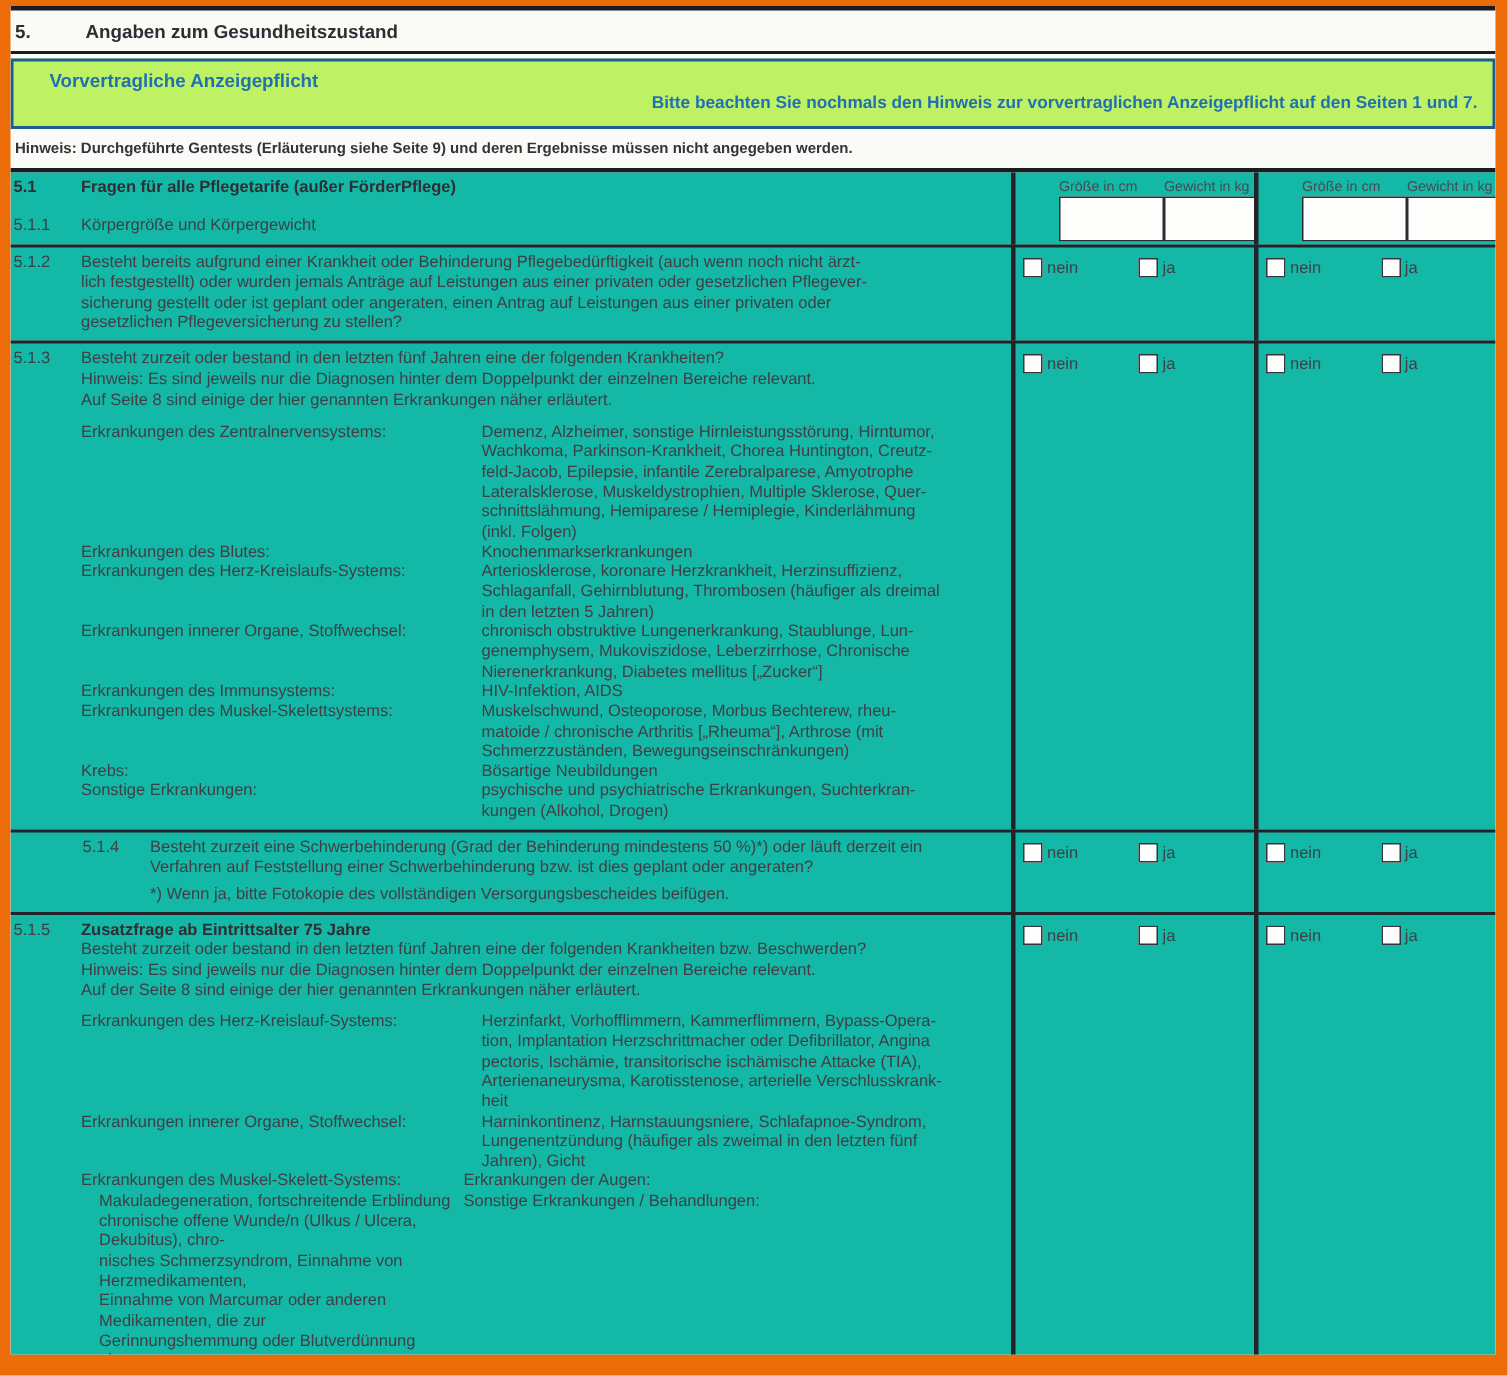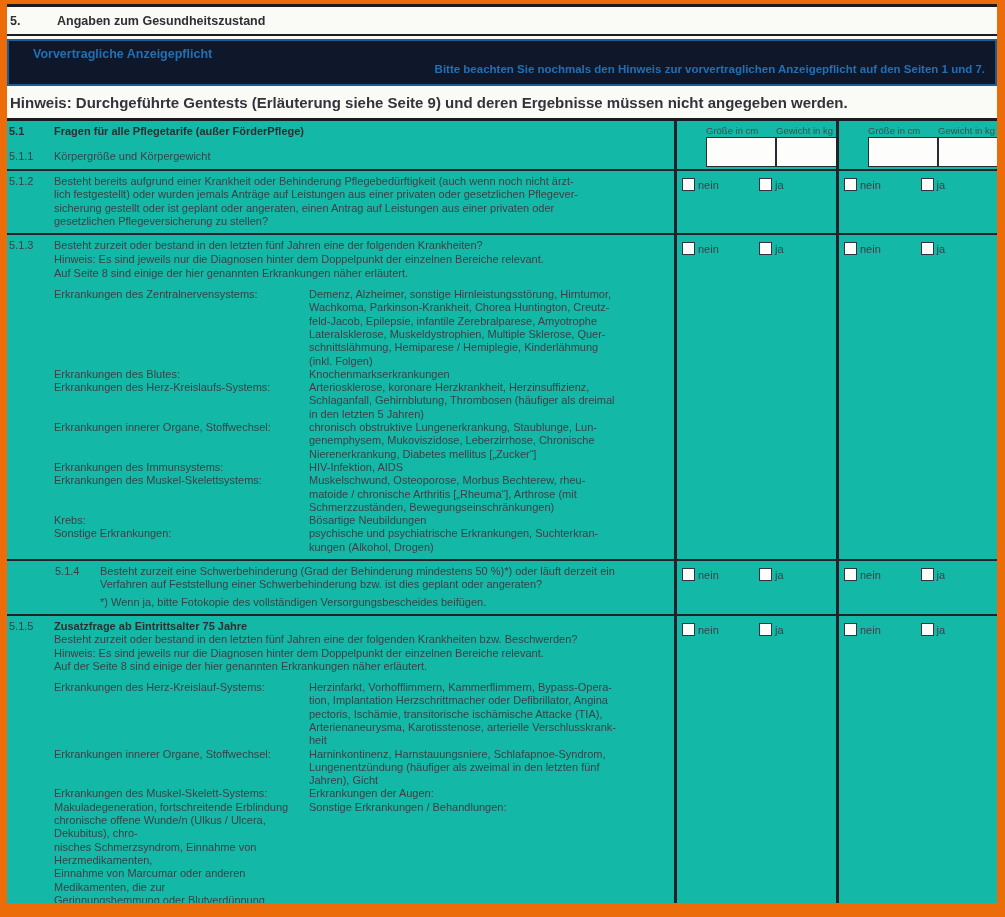--- a/index.html
+++ b/index.html
@@ -27,31 +27,31 @@
     padding:7px 0 6px 3px;
     border-bottom:2px solid #1B1B22;
     font-weight:bold; font-size:12.5px; color:#2E2E34;
   }
   .sec-header .num { width:47px; }
 
   
   .notice {
     margin-top:3px;
     border:2px solid #1E5C96;
-    background:#0f172a;
+    background:#bef264;
     padding:5px 10px 7px 24px;
     color:#2270B4;
     font-weight:bold;
   }
   .notice-title { font-size:12.5px; line-height:16px; }
   .notice-sub   { font-size:11.5px; line-height:15px;text-align:right; }
 
   .gentest {
     padding:8px 0 7px 3px;
-    font-weight:bold; font-size:15px; color:#33333A;
+    font-weight:bold; font-size:10px; color:#33333A;
   }
 
   
   .qtable {
     border-top:3px solid #1B1B22;
     display:grid;
     grid-template-columns:667px 162px 161px;
     border-bottom:1px solid #C9C9C4;
   }
   .cell { background:#14b8a6; }
@@ -71,21 +71,21 @@
   .pre { white-space:pre-line; }
   .hint { margin-top:1px; }
 
   .dlist {
     display:grid;
     grid-template-columns:255px 1fr;
     margin-top:8px;
     grid-column:2;
   }
   .dlabel { padding-right:8px; }
-  .dvalue { white-space:pre-line; }
+  .dvalue { white-space:pre-line;margin-left:12px; }
 
   .footnote { margin-top:4px; }
 
   
   .measure { display:flex; padding:4px 0 0 5px;margin-left:24px; }
   .mcol { width:81px; }
   .mlabel { font-size:9.5px; color:#4A4A52; margin-bottom:1px; white-space:nowrap; }
   .mbox {
     width:70px; height:30px;
     border:1.5px solid #2A2A33;

